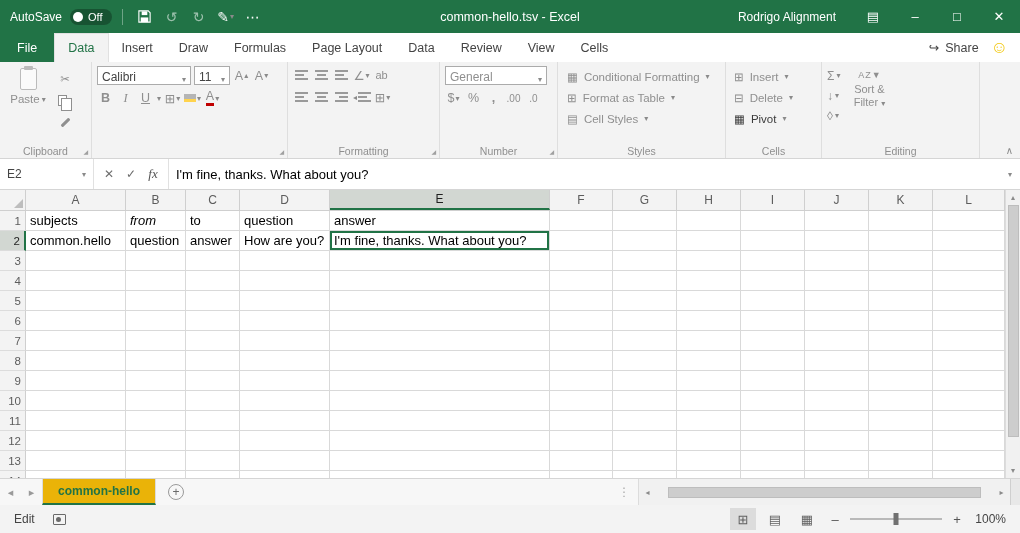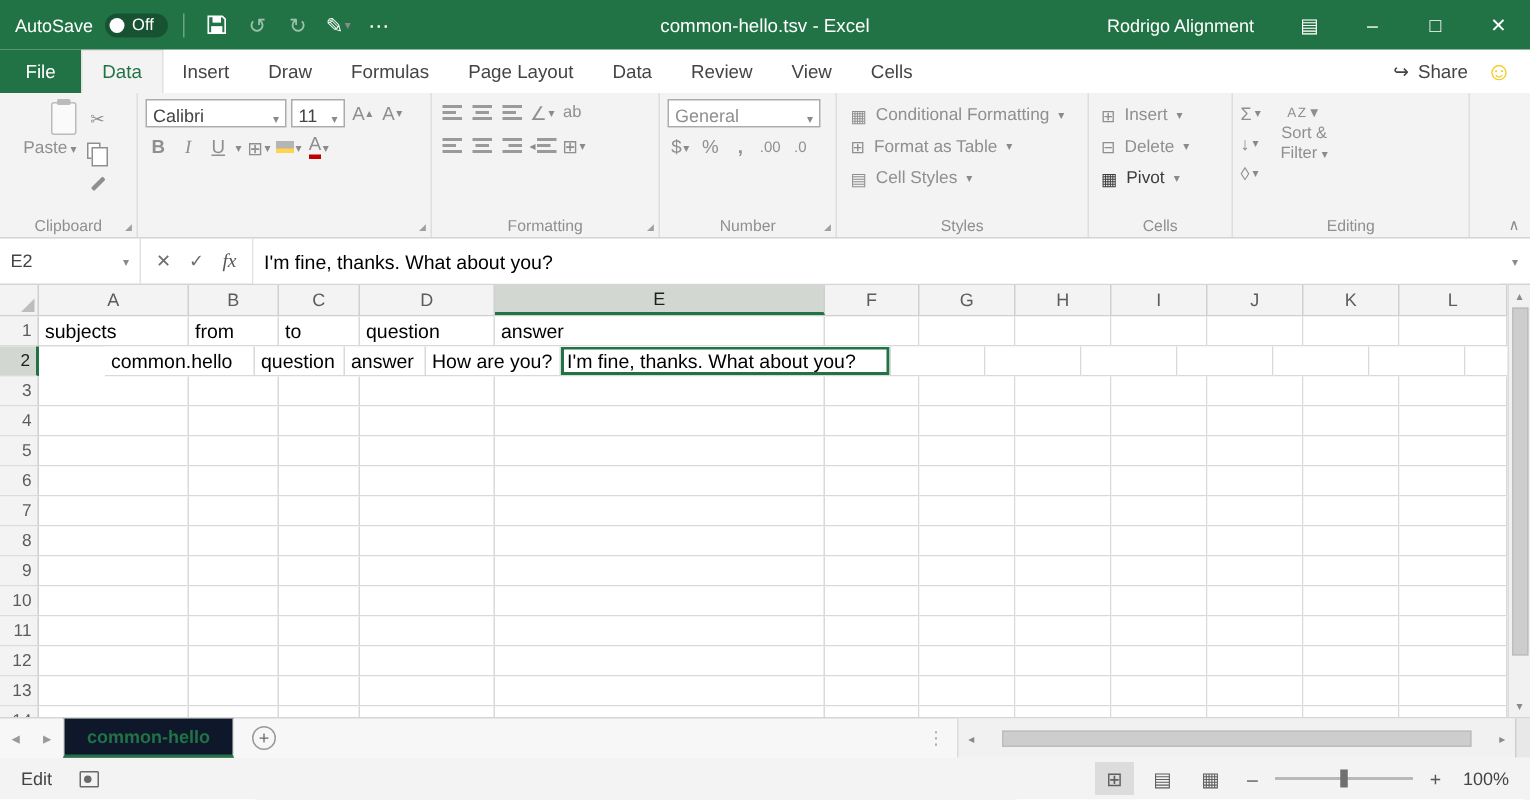--- a/index.html
+++ b/index.html
@@ -32,21 +32,21 @@
   .tab-share{margin-left:auto;display:flex;align-items:center;gap:6px;padding:0 12px;color:#444}
   .smiley{color:#f2c811;font-size:17px;display:flex;align-items:center;padding-right:12px}
 
   
   .ribbon{height:97px;background:#f3f3f3;border-bottom:1px solid #d5d5d5;display:flex;font-size:11.5px;color:#6e6e6e;position:relative}
   .group{position:relative;border-right:1px solid #dedede;padding:4px 5px 16px;flex:0 0 auto}
   .glabel{position:absolute;bottom:1px;left:0;right:0;text-align:center;font-size:10.5px;color:#8f8f8f}
   .dlg{position:absolute;right:3px;bottom:3px;font-size:6px;color:#a0a0a0}
   .r{display:flex;align-items:center;gap:3px;margin-bottom:4px}
   .gc{display:flex;gap:4px}
-  .bigbtn{display:flex;flex-direction:column;align-items:flex-end;width:46px;gap:3px;padding-top:2px;color:#8f8f8f}
+  .bigbtn{display:flex;flex-direction:column;align-items:center;width:46px;gap:3px;padding-top:2px;color:#8f8f8f}
   .biglabel{display:flex;align-items:center;gap:2px;font-size:11.5px}
   .paste-icon{width:17px;height:22px;border:1px solid #a9a9a9;background:#fdfdfd;border-radius:2px;position:relative;opacity:.75}
   .paste-icon::before{content:"";position:absolute;top:-3px;left:3px;width:9px;height:4px;background:#a9a9a9;border-radius:1px}
   .minicol{display:flex;flex-direction:column;gap:5px;padding-top:4px}
   .mini{min-width:20px;height:17px;display:flex;align-items:center;justify-content:center;color:#8f8f8f;gap:1px}
   .copybox{width:9px;height:11px;border:1px solid #8f8f8f;background:#fff;position:relative}
   .copybox::after{content:"";position:absolute;left:2px;top:2px;width:9px;height:11px;border:1px solid #8f8f8f;background:#fff}
   .brush{width:11px;height:3px;background:#8f8f8f;transform:rotate(-45deg);border-radius:1px}
   .combo{background:#fff;border:1px solid #ababab;height:19px;display:flex;align-items:flex-end;justify-content:space-between;padding:0 4px;color:#444;font-size:12px}
   .combo .dd,{font-size:8px;color:#666}
@@ -94,21 +94,21 @@
   .cell{flex:0 0 auto;border-right:1px solid #d9d9d9;border-bottom:1px solid #d9d9d9;font-size:13px;color:#000;display:flex;align-items:center;padding:0 4px;overflow:hidden;white-space:nowrap;background:#fff}
   .cell.active{box-shadow:inset 0 0 0 2px #217346}
   .vscroll{position:absolute;top:0;right:0;bottom:0;width:15px;background:#f1f1f1;border-left:1px solid #dcdcdc;display:flex;flex-direction:column;color:#8a8a8a}
   .sarr{height:15px;width:100%;display:flex;align-items:center;justify-content:center;font-size:8px;flex:0 0 auto}
   .vtrack{flex:1;display:flex;justify-content:center}
   .vthumb{background:#cdcdcd;border:1px solid #bdbdbd;width:11px;height:90%}
 
   
   .sheetbar{height:27px;display:flex;align-items:center;background:#f7f7f7;border-top:1px solid #d5d5d5;font-size:12px;color:#666}
   .nav{width:21px;text-align:center;color:#9a9a9a;font-size:11px}
-  .sheettab{height:100%;display:flex;align-items:center;padding:0 15px;background:#0f172a;border-left:1px solid #dcdcdc;border-right:1px solid #dcdcdc;border-bottom:2px solid #217346;color:#217346;font-weight:bold}
+  .sheettab{height:100%;display:flex;align-items:center;padding:0 15px;background:#eab308;border-left:1px solid #dcdcdc;border-right:1px solid #dcdcdc;border-bottom:2px solid #217346;color:#217346;font-weight:bold}
   .addsheet{width:16px;height:16px;border:1px solid #9a9a9a;border-radius:50%;display:flex;align-items:center;justify-content:center;margin-left:12px;color:#6a6a6a;font-size:12px;line-height:1}
   .flexspace{flex:1}
   .splitdots{color:#aaa;margin-right:8px;font-size:12px}
   .hscroll{display:flex;align-items:center;width:372px;height:100%;background:#f1f1f1;border-left:1px solid #dcdcdc;color:#8a8a8a}
   .hscroll .sarr{width:17px;height:100%}
   .htrack{flex:1;height:100%;display:flex;align-items:center}
   .hthumb{height:11px;background:#cdcdcd;border:1px solid #bdbdbd;width:93%;margin:0 auto}
   .tabsplit{width:10px;height:100%;background:#e8e8e8;border-left:1px solid #cfcfcf}
 
   
@@ -429,35 +429,35 @@
       <div class="colhdr" style="width: 64px;">H</div>
       <div class="colhdr" style="width: 64px;">I</div>
       <div class="colhdr" style="width: 64px;">J</div>
       <div class="colhdr" style="width: 64px;">K</div>
       <div class="colhdr" style="width: 72px;">L</div>
     </div>
   <div class="gridbody">
       <div class="grow">
         <div class="rowhdr">1</div>
         <div class="cell" style="width: 100px;">subjects</div>
-        <div class="cell" style="width: 60px;">from</div>
+        <div class="cell" style="width: 60px; font-style: italic;">from</div>
         <div class="cell" style="width: 54px;">to</div>
         <div class="cell" style="width: 90px;">question</div>
         <div class="cell" style="width: 220px;">answer</div>
         <div class="cell" style="width: 63px;"></div>
         <div class="cell" style="width: 64px;"></div>
         <div class="cell" style="width: 64px;"></div>
         <div class="cell" style="width: 64px;"></div>
         <div class="cell" style="width: 64px;"></div>
         <div class="cell" style="width: 64px;"></div>
         <div class="cell" style="width: 72px;"></div>
       </div>
       <div class="grow">
         <div class="rowhdr sel">2</div>
-        <div class="cell" style="width: 100px; margin-left: 44px;">common.hello</div>
+        <div class="cell" style="width: 100px;">common.hello</div>
         <div class="cell" style="width: 60px;">question</div>
         <div class="cell" style="width: 54px;">answer</div>
         <div class="cell" style="width: 90px;">How are you?</div>
         <div class="cell active" style="width: 220px;">I'm fine, thanks. What about you?</div>
         <div class="cell" style="width: 63px;"></div>
         <div class="cell" style="width: 64px;"></div>
         <div class="cell" style="width: 64px;"></div>
         <div class="cell" style="width: 64px;"></div>
         <div class="cell" style="width: 64px;"></div>
         <div class="cell" style="width: 64px;"></div>

